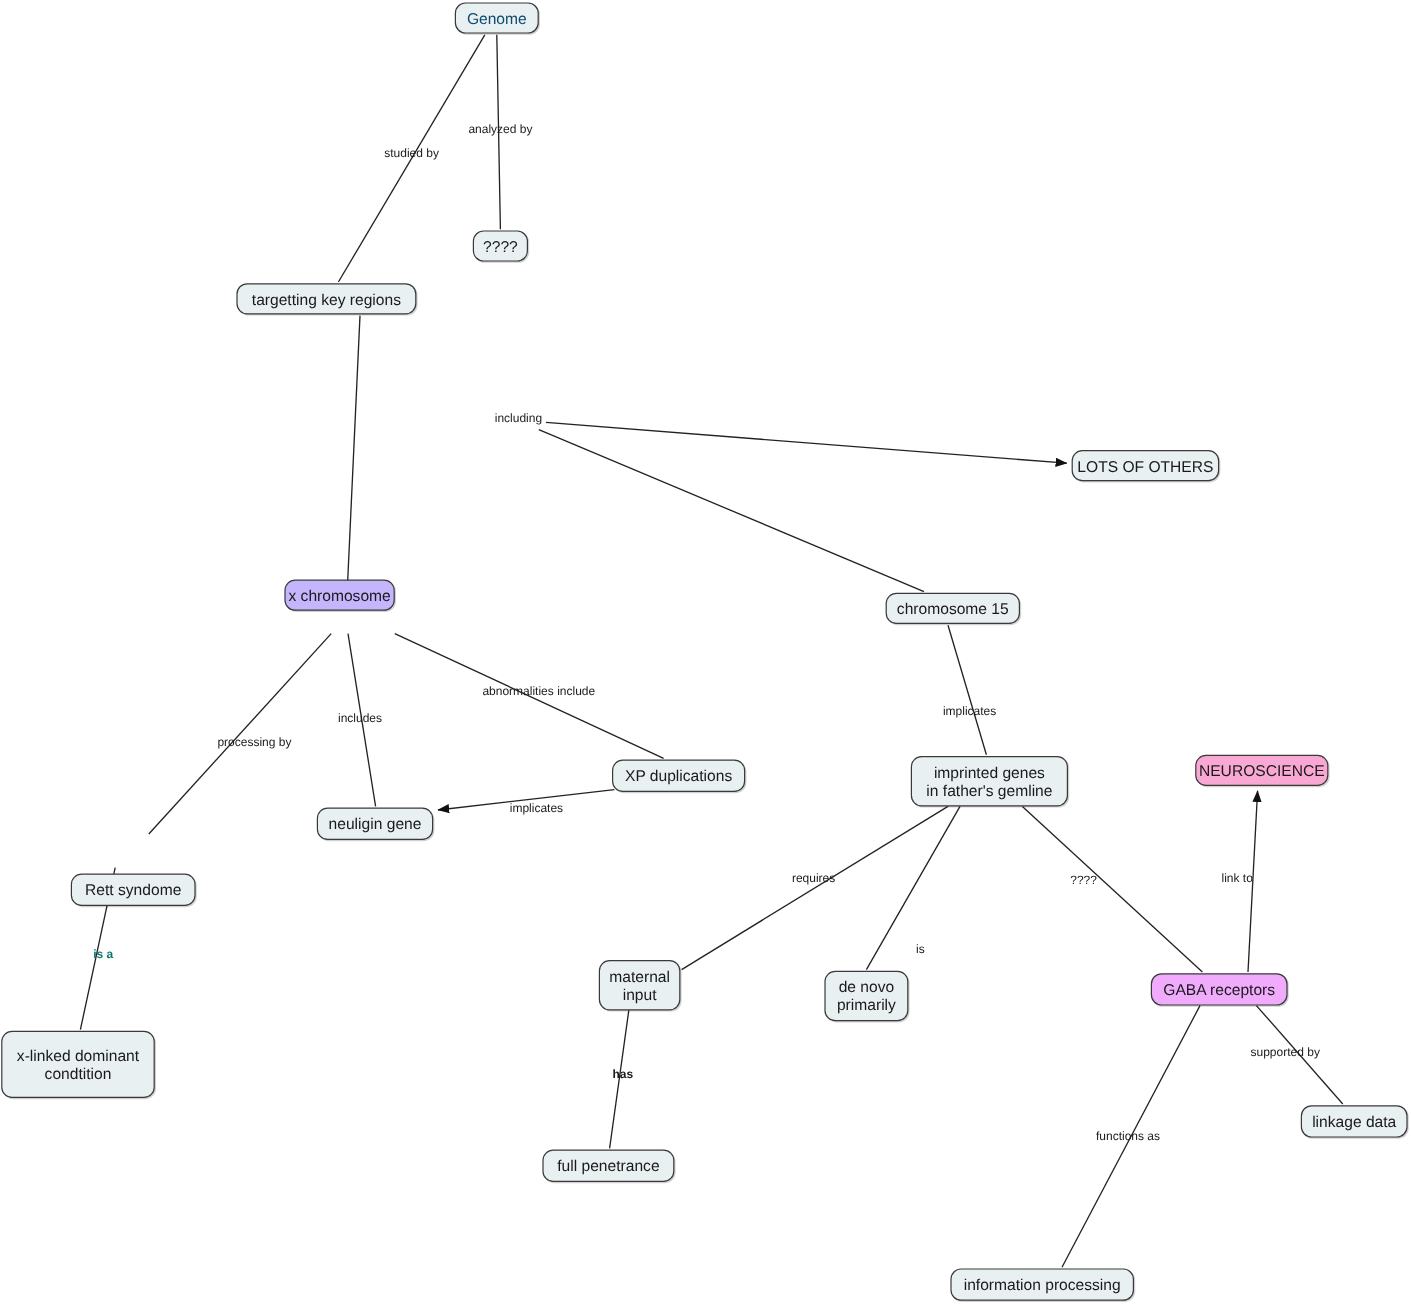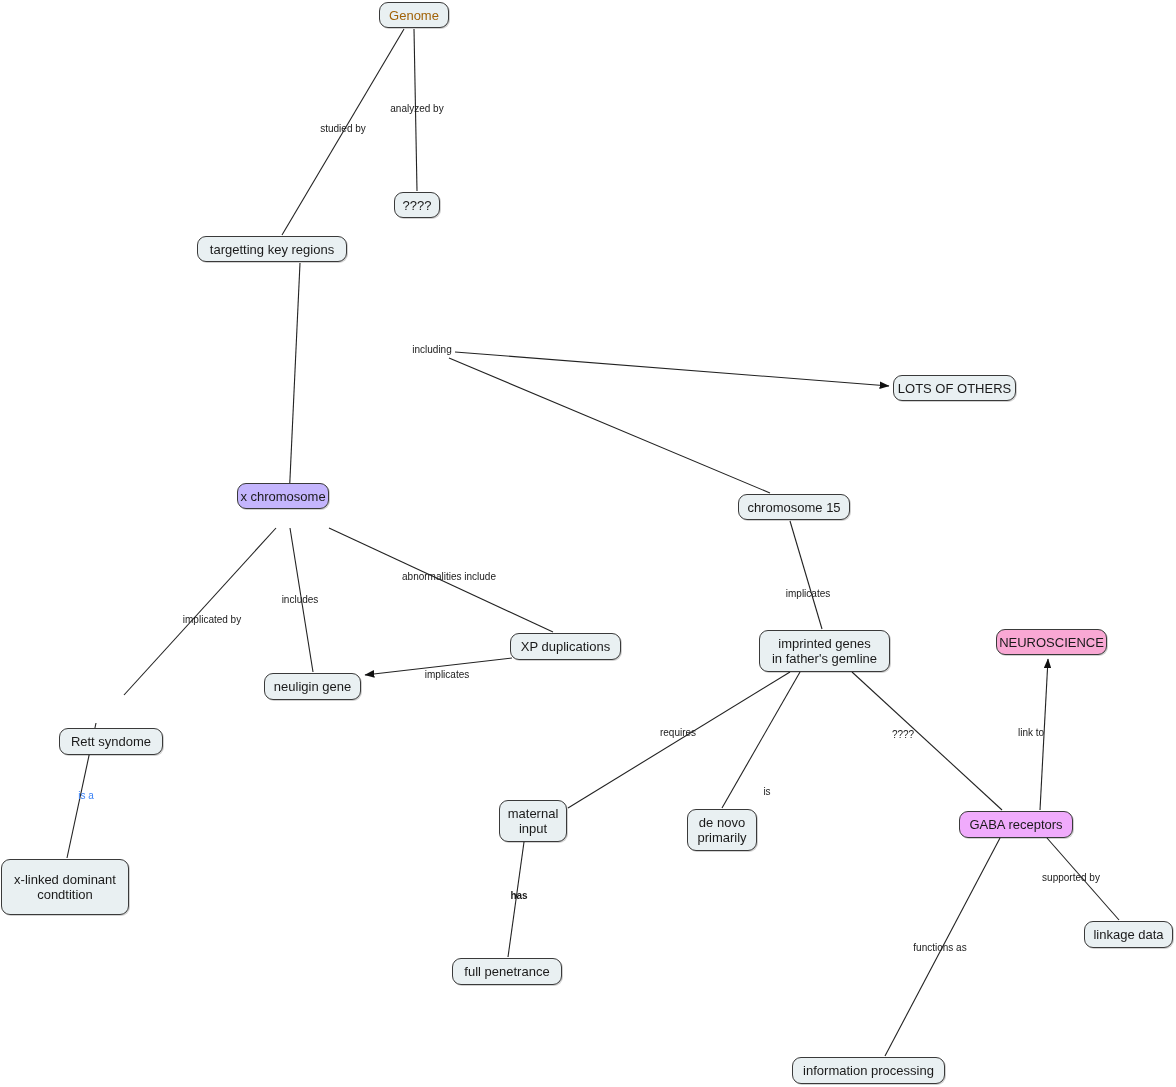--- a/index.html
+++ b/index.html
@@ -85,21 +85,21 @@
         <line x1="800" y1="672" x2="722" y2="808" class="edge-line" stroke="#222222"></line>
         <line x1="852" y1="672" x2="1002" y2="810" class="edge-line" stroke="#222222"></line>
         <line x1="1040" y1="810" x2="1048" y2="659" class="edge-line" stroke="#222222" marker-end="url(#arrowhead)"></line>
         <line x1="1000" y1="838" x2="885" y2="1056" class="edge-line" stroke="#222222"></line>
         <line x1="1047" y1="838" x2="1119" y2="920" class="edge-line" stroke="#222222"></line>
         <line x1="524" y1="842" x2="508" y2="957" class="edge-line" stroke="#222222"></line>
       </g>
   </svg>
 
   <div id="node-layer">
-      <div class="node" style="left: 379px; top: 2px; width: 70px; height: 26px; background: rgb(233, 240, 242); border-color: rgb(58, 58, 58); color: #a16207;">Genome</div>
+      <div class="node" style="left: 379px; top: 2px; width: 70px; height: 26px; background: rgb(233, 240, 242); border-color: rgb(58, 58, 58); color: #0c4a6e;">Genome</div>
       <div class="node" style="left: 394px; top: 192px; width: 46px; height: 26px; background: rgb(233, 240, 242); border-color: rgb(58, 58, 58); color: rgb(26, 26, 26);">????</div>
       <div class="node" style="left: 197px; top: 236px; width: 150px; height: 26px; background: rgb(233, 240, 242); border-color: rgb(58, 58, 58); color: rgb(26, 26, 26);">targetting key regions</div>
       <div class="node" style="left: 893px; top: 375px; width: 123px; height: 26px; background: rgb(233, 240, 242); border-color: rgb(58, 58, 58); color: rgb(26, 26, 26);">LOTS OF OTHERS</div>
       <div class="node" style="left: 237px; top: 483px; width: 92px; height: 26px; background: #c4b5fd; border-color: rgb(58, 58, 58); color: rgb(26, 26, 26);">x chromosome</div>
       <div class="node" style="left: 738px; top: 494px; width: 112px; height: 26px; background: rgb(233, 240, 242); border-color: rgb(58, 58, 58); color: rgb(26, 26, 26);">chromosome 15</div>
       <div class="node" style="left: 510px; top: 633px; width: 111px; height: 27px; background: rgb(233, 240, 242); border-color: rgb(58, 58, 58); color: rgb(26, 26, 26);">XP duplications</div>
       <div class="node" style="left: 264px; top: 673px; width: 97px; height: 27px; background: rgb(233, 240, 242); border-color: rgb(58, 58, 58); color: rgb(26, 26, 26);">neuligin gene</div>
       <div class="node" style="left: 59px; top: 696px; width: 104px; height: 27px; background: rgb(233, 240, 242); border-color: rgb(58, 58, 58); color: rgb(26, 26, 26); margin-top: 32px;">Rett syndome</div>
       <div class="node" style="left: 1px; top: 859px; width: 128px; height: 56px; background: rgb(233, 240, 242); border-color: rgb(58, 58, 58); color: rgb(26, 26, 26);">x-linked dominant
 condtition</div>
@@ -112,25 +112,25 @@
 primarily</div>
       <div class="node" style="left: 959px; top: 811px; width: 114px; height: 27px; background: #f0abfc; border-color: rgb(58, 58, 58); color: rgb(26, 26, 26);">GABA receptors</div>
       <div class="node" style="left: 1084px; top: 921px; width: 89px; height: 27px; background: rgb(233, 240, 242); border-color: rgb(58, 58, 58); color: rgb(26, 26, 26);">linkage data</div>
       <div class="node" style="left: 452px; top: 958px; width: 110px; height: 27px; background: rgb(233, 240, 242); border-color: rgb(58, 58, 58); color: rgb(26, 26, 26);">full penetrance</div>
       <div class="node" style="left: 792px; top: 1057px; width: 153px; height: 27px; background: rgb(233, 240, 242); border-color: rgb(58, 58, 58); color: rgb(26, 26, 26);">information processing</div>
     </div>
   <div id="label-layer">
       <div class="edge-label" style="left: 343px; top: 129px; color: rgb(26, 26, 26);">studied by</div>
       <div class="edge-label" style="left: 417px; top: 109px; color: rgb(26, 26, 26);">analyzed by</div>
       <div class="edge-label" style="left: 432px; top: 350px; color: rgb(26, 26, 26);">including</div>
-      <div class="edge-label" style="left: 212px; top: 620px; color: rgb(26, 26, 26);">implicated by</div>
+      <div class="edge-label" style="left: 212px; top: 620px; color: rgb(26, 26, 26);">processing by</div>
       <div class="edge-label" style="left: 300px; top: 600px; color: rgb(26, 26, 26);">includes</div>
       <div class="edge-label" style="left: 449px; top: 577px; color: rgb(26, 26, 26);">abnormalities include</div>
       <div class="edge-label" style="left: 447px; top: 675px; color: rgb(26, 26, 26);">implicates</div>
-      <div class="edge-label" style="left: 86px; top: 796px; color: #3b82f6;">is a</div>
+      <div class="edge-label" style="left: 86px; top: 796px; color: #0f766e; font-weight: bold;">is a</div>
       <div class="edge-label" style="left: 808px; top: 594px; color: rgb(26, 26, 26);">implicates</div>
       <div class="edge-label" style="left: 678px; top: 733px; color: rgb(26, 26, 26);">requires</div>
       <div class="edge-label" style="left: 767px; top: 744px; color: rgb(26, 26, 26); margin-top: 48px;">is</div>
       <div class="edge-label" style="left: 903px; top: 735px; color: rgb(26, 26, 26);">????</div>
       <div class="edge-label" style="left: 1031px; top: 733px; color: rgb(26, 26, 26);">link to</div>
       <div class="edge-label" style="left: 940px; top: 948px; color: rgb(26, 26, 26);">functions as</div>
       <div class="edge-label" style="left: 1071px; top: 878px; color: rgb(26, 26, 26);">supported by</div>
       <div class="edge-label" style="left: 519px; top: 896px; color: rgb(26, 26, 26); font-weight: bold;">has</div>
     </div>
 

